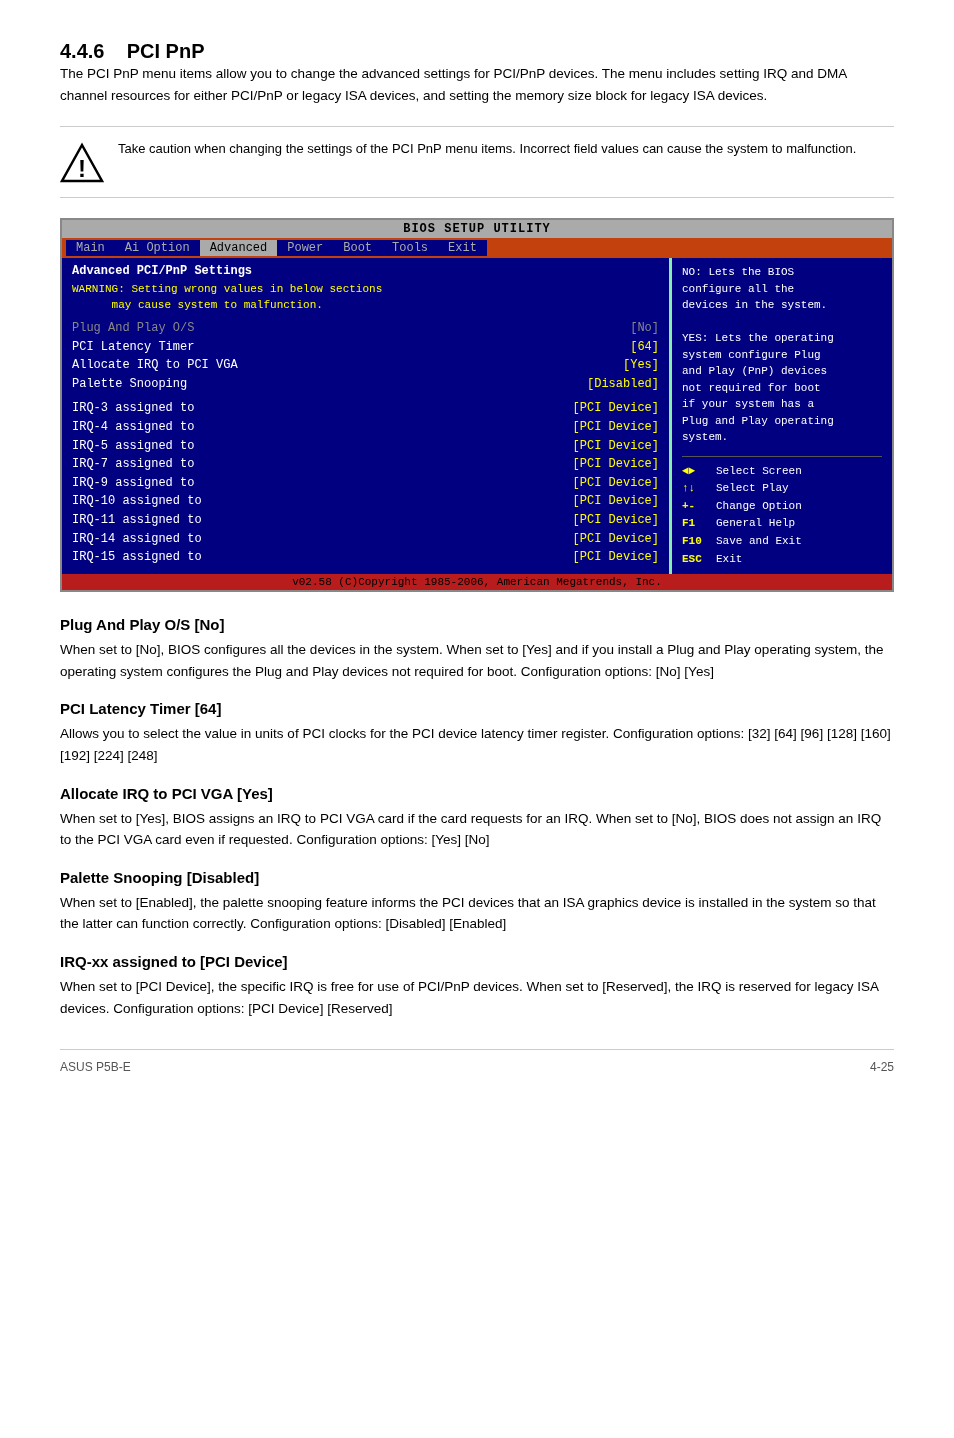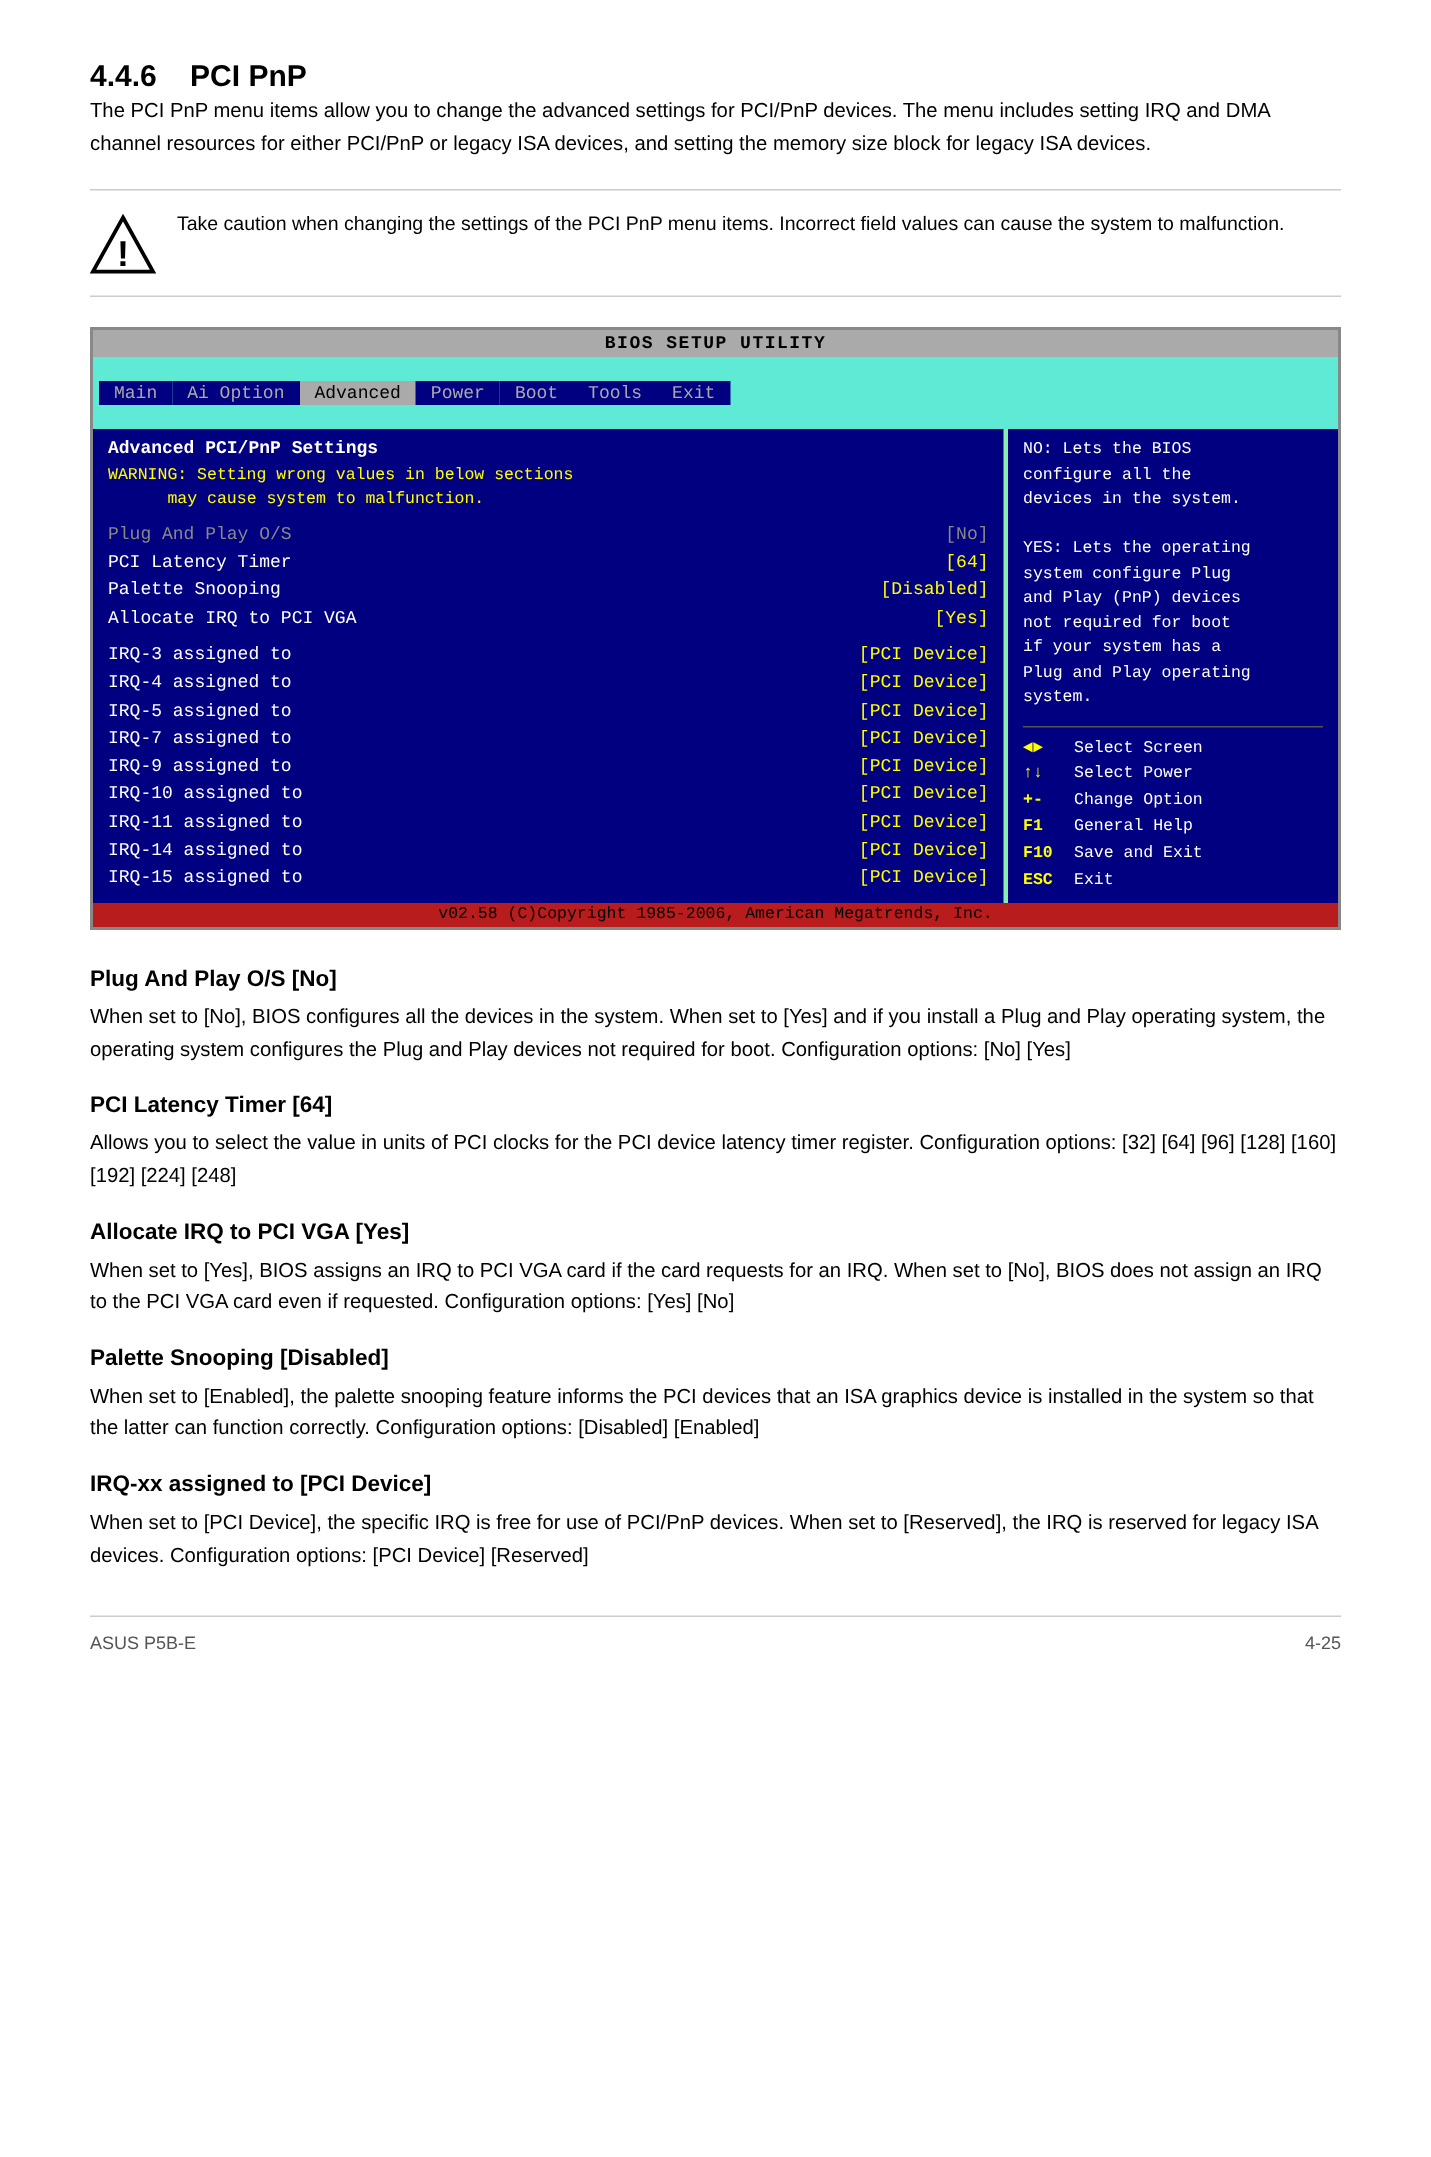--- a/index.html
+++ b/index.html
@@ -63,22 +63,22 @@
       text-align: center;
       padding: 2px 16px;
       font-family: 'Courier New', monospace;
       font-size: 12px;
       font-weight: bold;
       letter-spacing: 1px;
     }
 
     .bios-tabs {
       display: flex;
-      background: #5eead4;
-      padding: 16px 4px;
+      background: #c2410c;
+      padding: 2px 4px;
       gap: 0;
     }
 
     .bios-tab {
       background: #000080;
       color: #aaa;
       padding: 1px 10px;
       font-size: 12px;
       font-family: 'Courier New', monospace;
     }
@@ -236,26 +236,26 @@
 
       <div class="bios-row disabled">
         <span class="label">Plug And Play O/S</span>
         <span class="value">[No]</span>
       </div>
       <div class="bios-row">
         <span class="label">PCI Latency Timer</span>
         <span class="value">[64]</span>
       </div>
       <div class="bios-row">
+        <span class="label">Allocate IRQ to PCI VGA</span>
+        <span class="value">[Yes]</span>
+      </div>
+      <div class="bios-row">
         <span class="label">Palette Snooping</span>
         <span class="value">[Disabled]</span>
-      </div>
-      <div class="bios-row">
-        <span class="label">Allocate IRQ to PCI VGA</span>
-        <span class="value">[Yes]</span>
       </div>
       <div class="bios-spacer"></div>
 
       <div class="bios-row">
         <span class="label">IRQ-3  assigned to</span>
         <span class="value">[PCI Device]</span>
       </div>
       <div class="bios-row">
         <span class="label">IRQ-4  assigned to</span>
         <span class="value">[PCI Device]</span>
@@ -303,21 +303,21 @@
         Plug and Play operating<br>
         system.
       </div>
       <div style="border-top:1px solid #555; margin-bottom:6px;"></div>
       <div class="bios-nav-row">
         <span class="bios-nav-key">◄►</span>
         <span>Select Screen</span>
       </div>
       <div class="bios-nav-row">
         <span class="bios-nav-key">↑↓</span>
-        <span>Select Power</span>
+        <span>Select Play</span>
       </div>
       <div class="bios-nav-row">
         <span class="bios-nav-key">+-</span>
         <span>Change Option</span>
       </div>
       <div class="bios-nav-row">
         <span class="bios-nav-key">F1</span>
         <span>General Help</span>
       </div>
       <div class="bios-nav-row">

